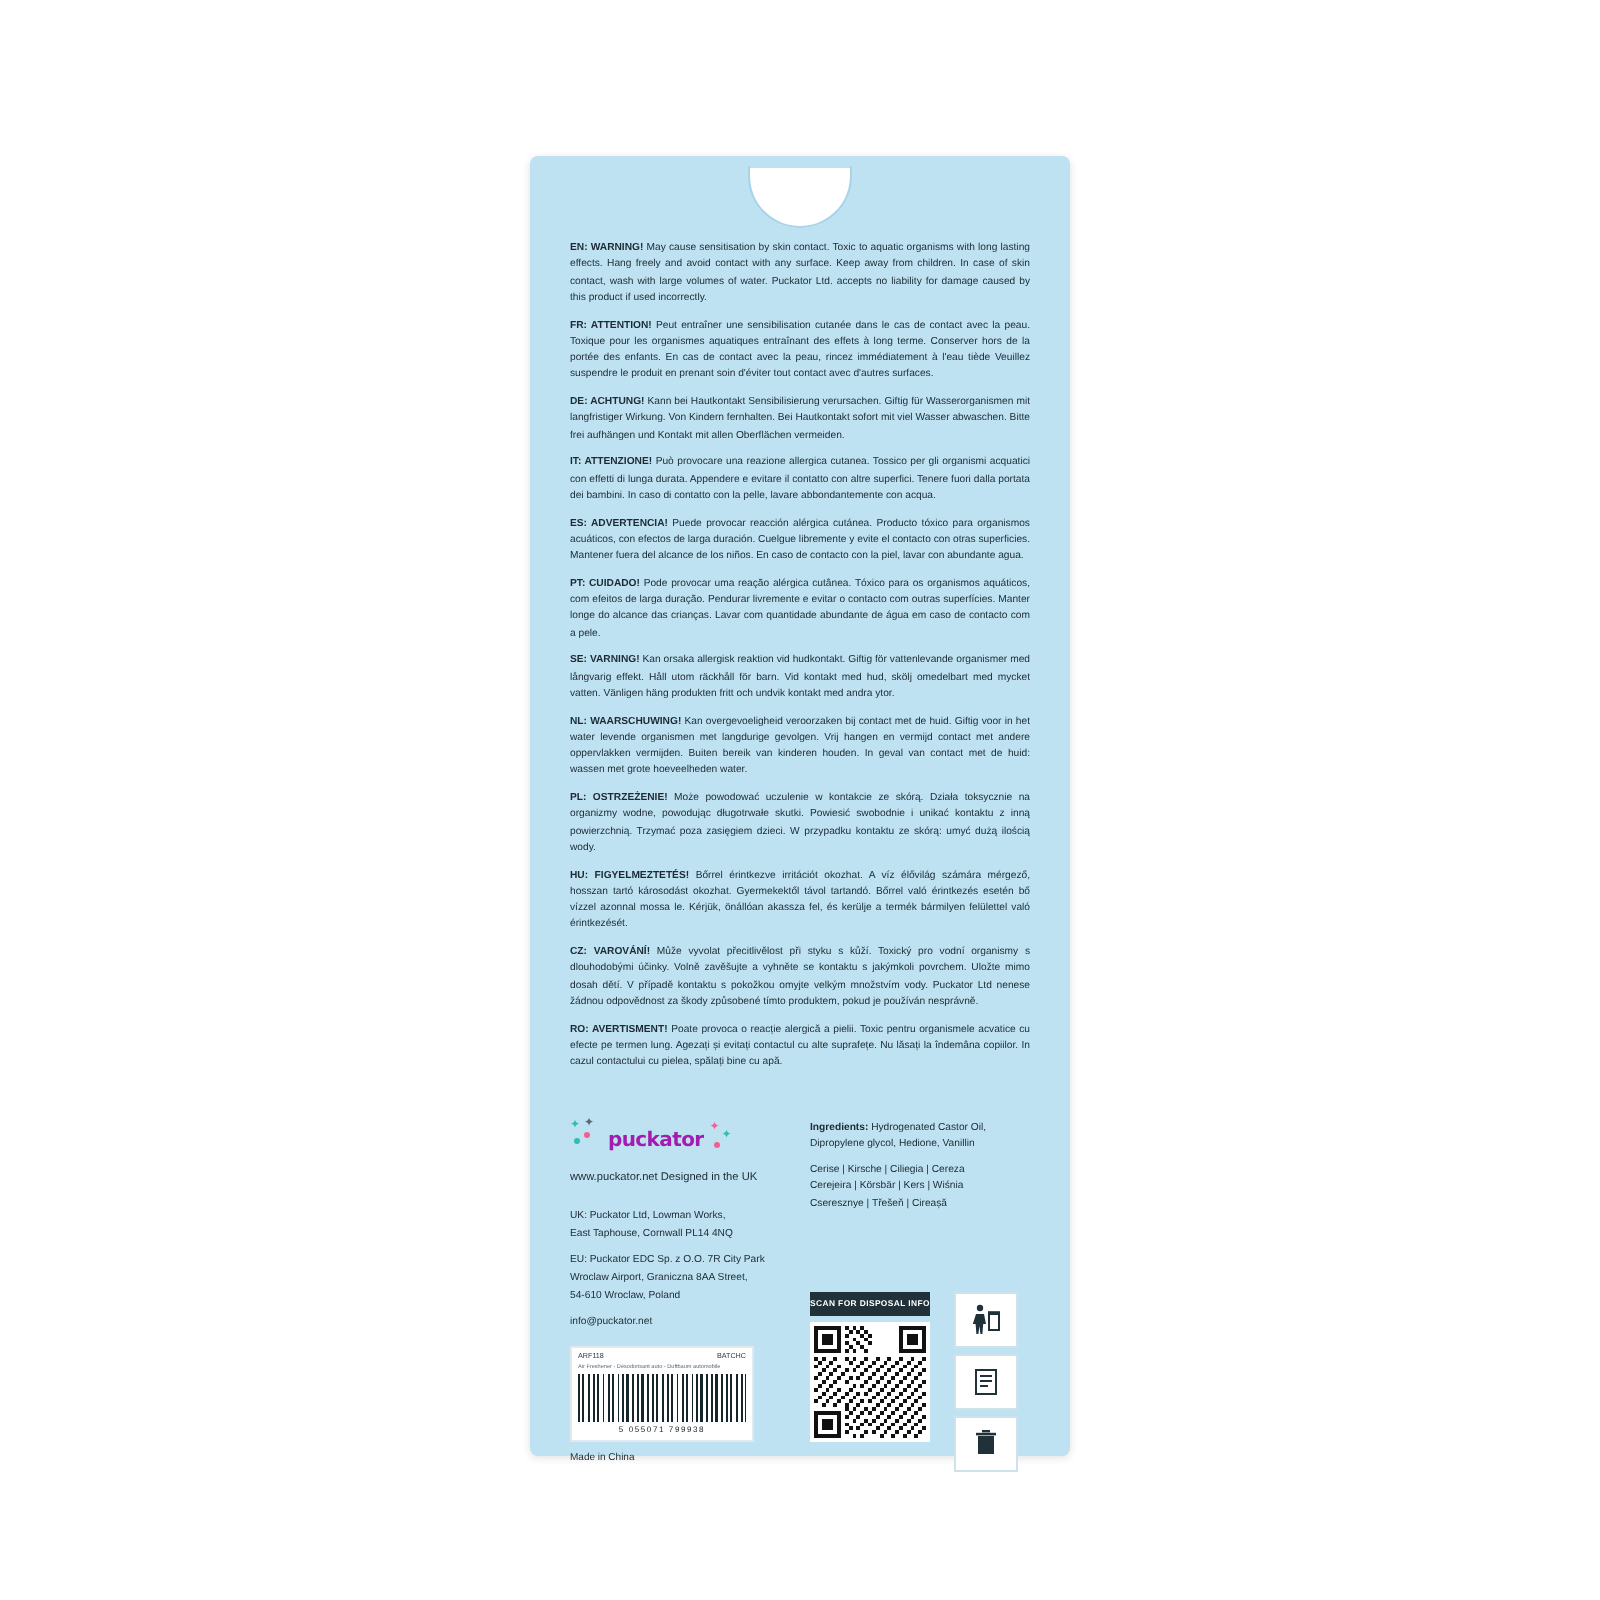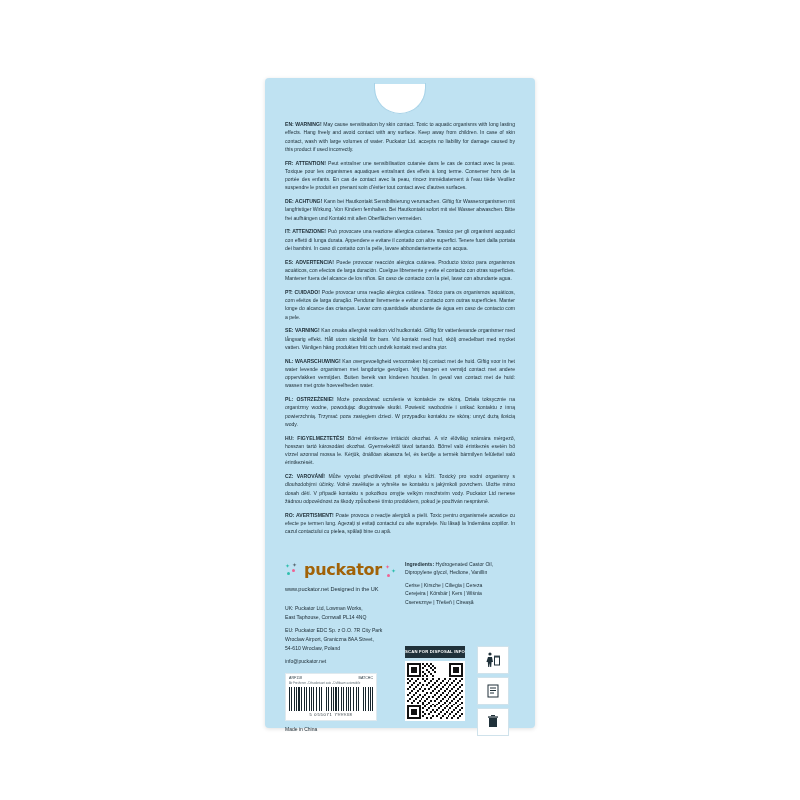--- a/index.html
+++ b/index.html
@@ -61,24 +61,24 @@
   }
   .logo-wrap{
     position:absolute;
     left:20px; top:12px;
     width:120px;
   }
   .logo-row{
     display:flex;align-items:flex-end;gap:3px;
   }
   .logo-word{
-    font-size:16px;
+    font-size:10px;
     font-weight:700;
     letter-spacing:-.3px;
-    color:#a16207;
+    color:#a21caf;
     font-family:"DejaVu Sans", sans-serif;
   }
   .logo-dots{position:relative;width:16px;height:16px;}
   .dot{position:absolute;width:3px;height:3px;border-radius:50%;}
   .star{position:absolute;font-size:6px;line-height:6px;}
   .site{
     position:absolute;
     left:20px; top:38px;
     font-size:5.6px;
     color:#1b2a33;

